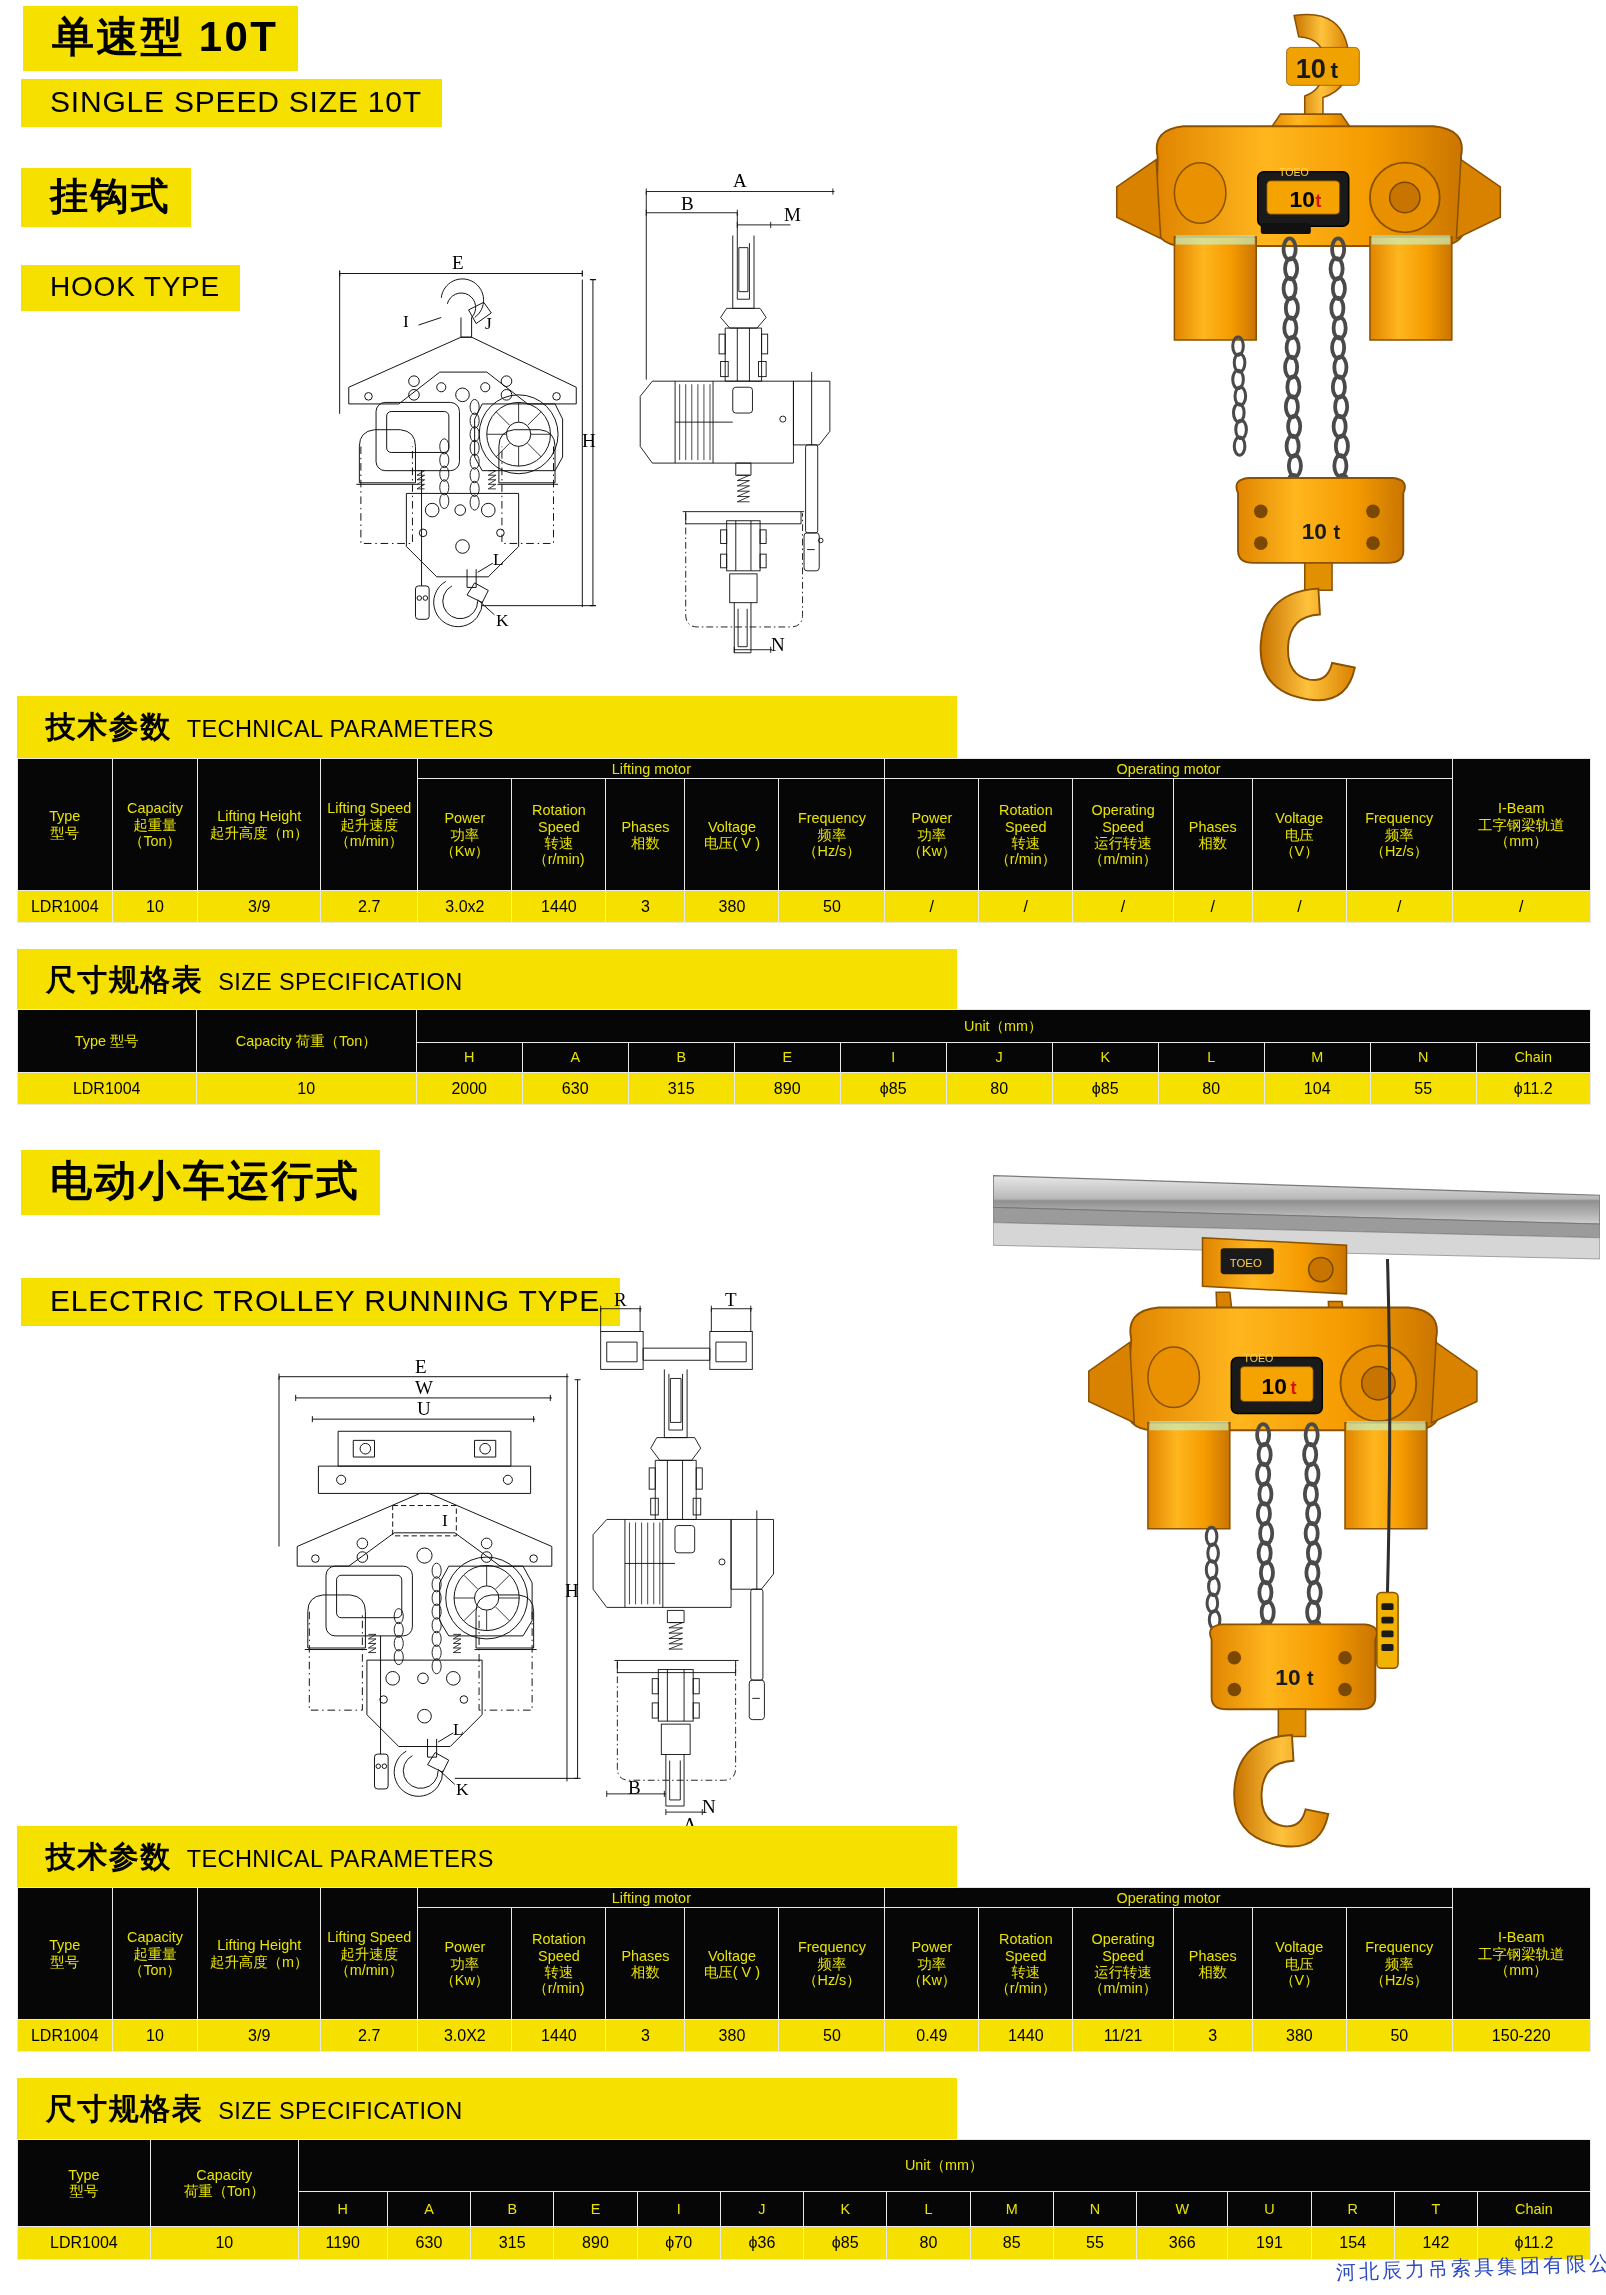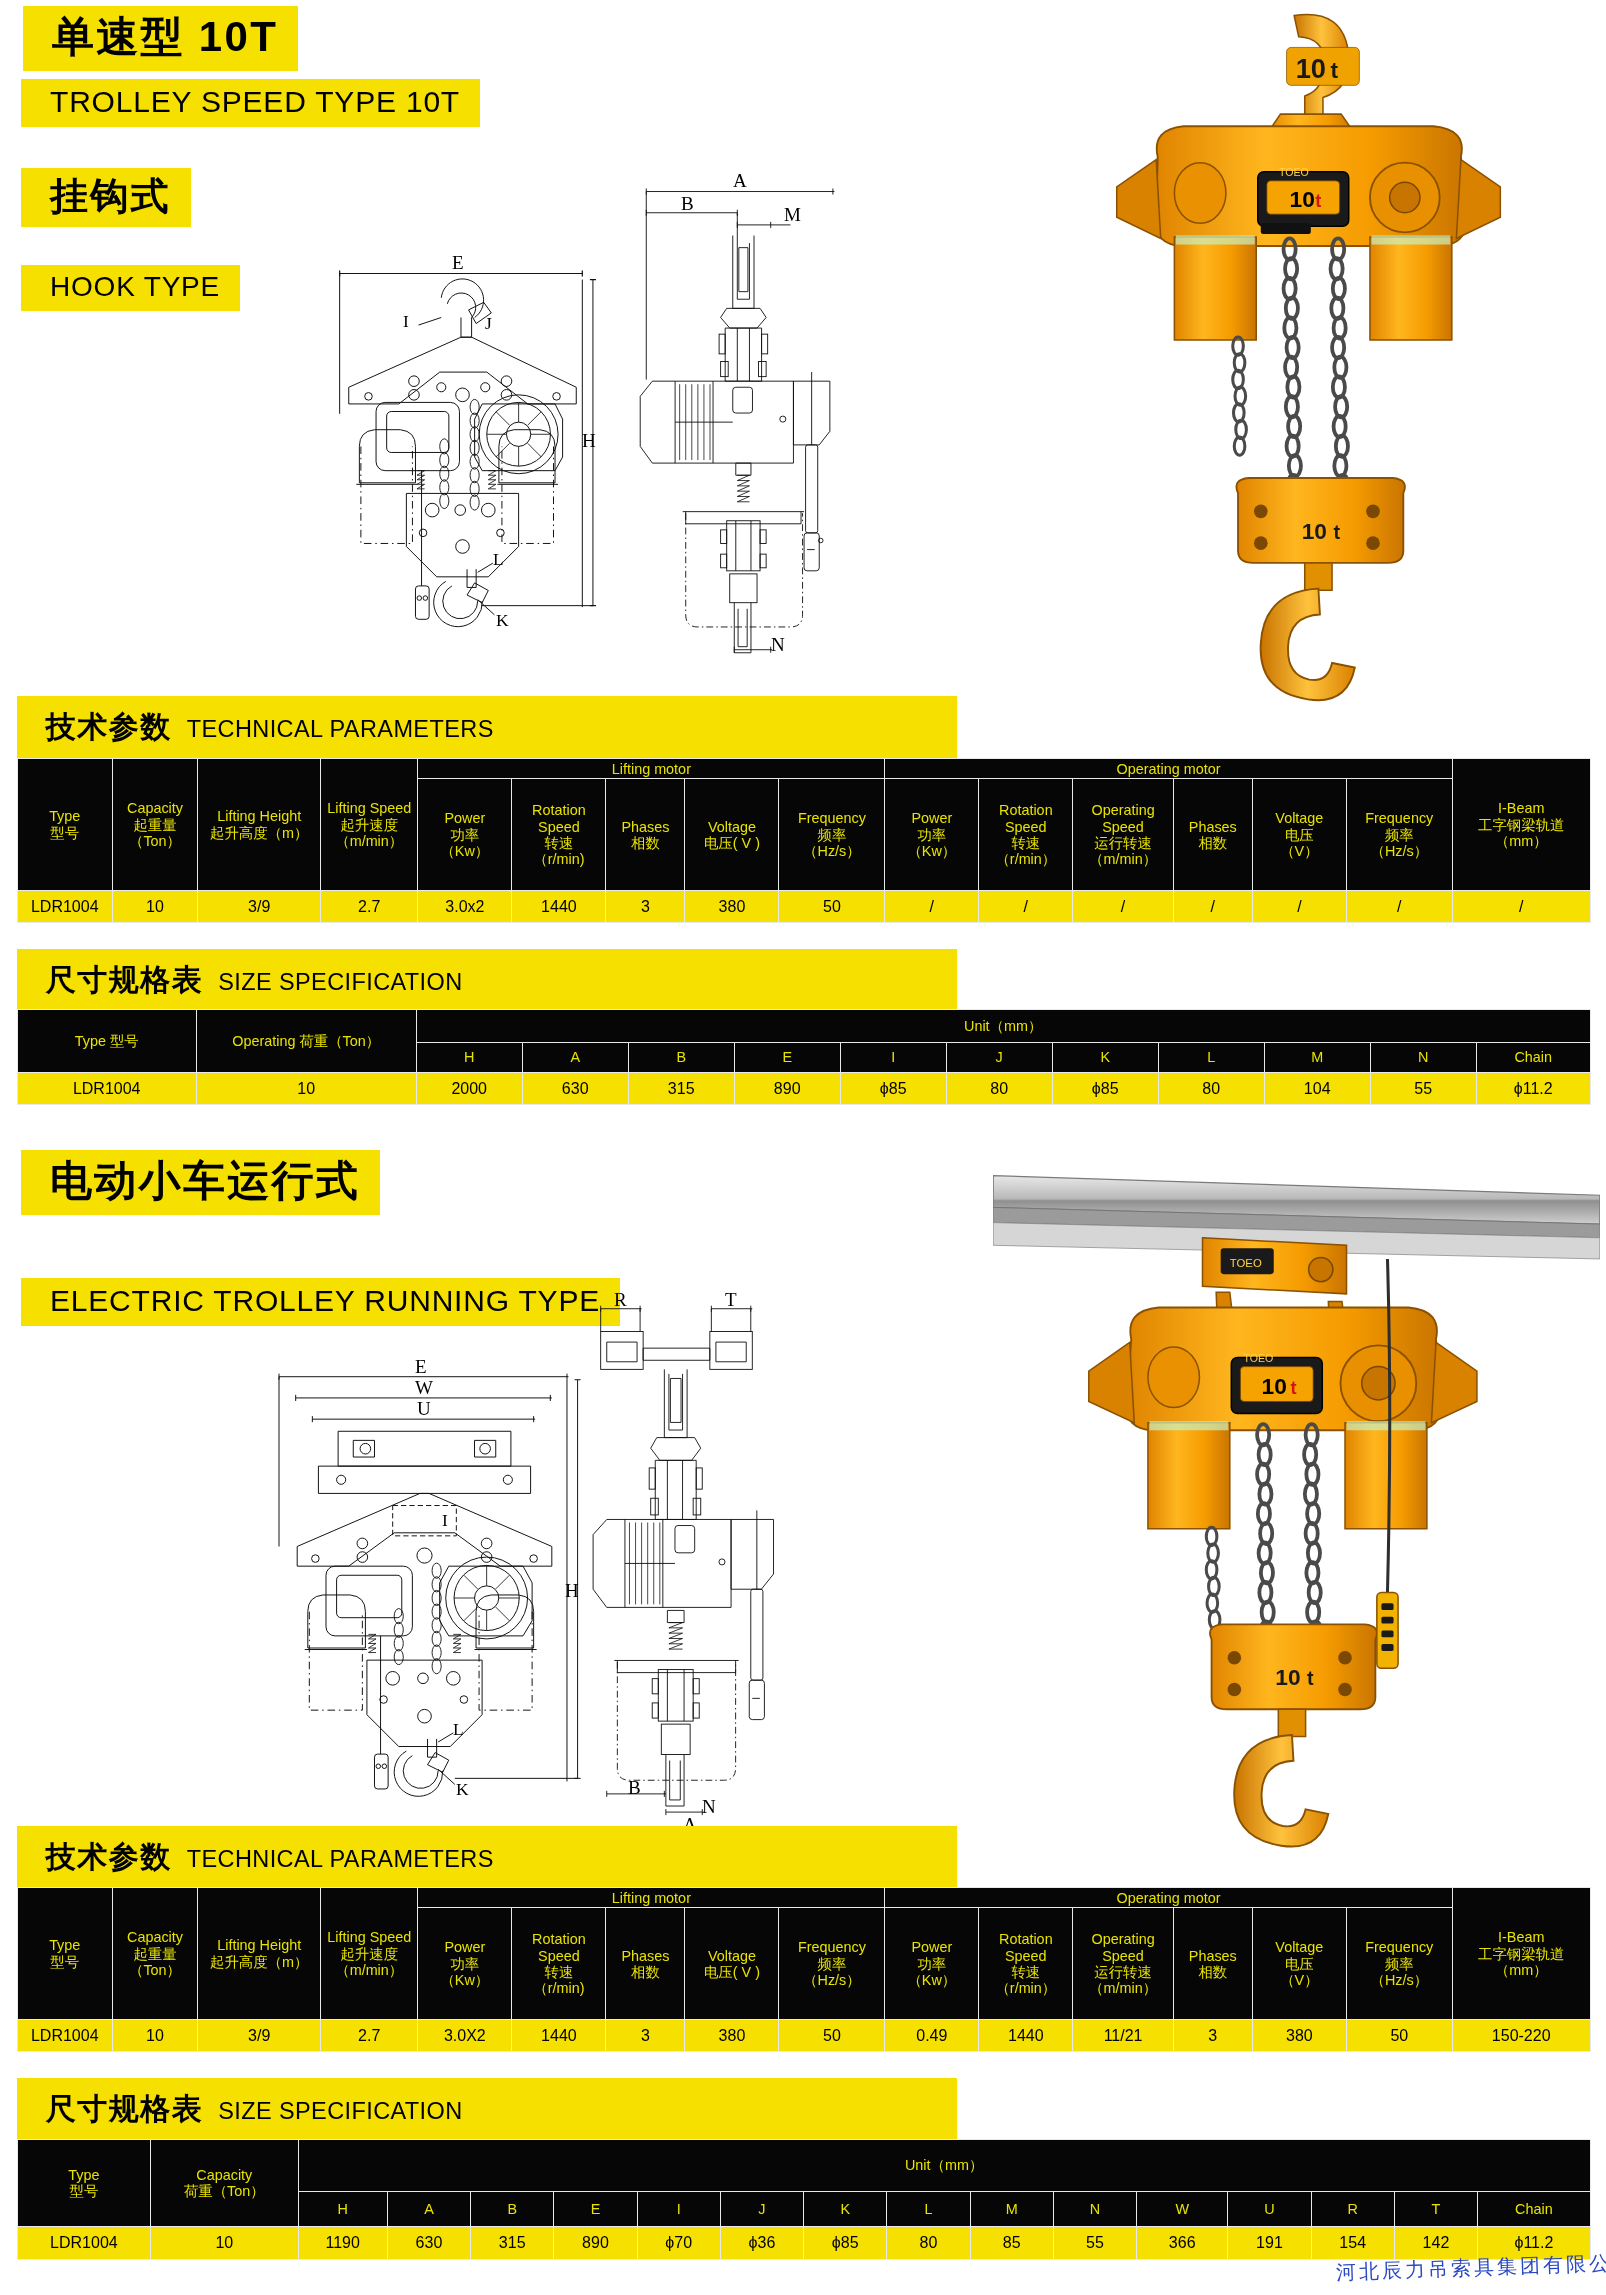--- a/index.html
+++ b/index.html
@@ -86,21 +86,21 @@
     opacity: 0.95;
   }
 </style>
 </head>
 <body>
 
 <div class="abs" style="left:23px; top:6px;">
   <div class="bar bar-cn-big">单速型 10T</div>
 </div>
 <div class="abs" style="left:21px; top:79px;">
-  <div class="bar bar-en-big">TROLLEY SPEED TYPE 10T</div>
+  <div class="bar bar-en-big">SINGLE SPEED SIZE 10T</div>
 </div>
 
 <div class="abs" style="left:21px; top:168px;">
   <div class="bar bar-cn-mid">挂钩式</div>
 </div>
 <div class="abs" style="left:21px; top:234px;">
   <div class="bar bar-en-mid">HOOK TYPE</div>
 </div>
 
 <div class="dwg" style="left:326px; top:243px; width:273px; height:425px;">
@@ -550,21 +550,21 @@
       <col style="width:106px">
       <col style="width:106px">
       <col style="width:106px">
     <col style="width:106px">
       <col style="width:106px">
       <col style="width:114px">
   </colgroup>
   <tbody>
     <tr style="height:33px;">
       <th class="th-s" rowspan="2">Type  型号</th>
-      <th class="th-s" rowspan="2">Operating  荷重（Ton）</th>
+      <th class="th-s" rowspan="2">Capacity  荷重（Ton）</th>
       <th class="th-s" colspan="11">Unit（mm）</th>
     </tr>
     <tr style="height:30px;">
       <th class="th-s">H</th>
       <th class="th-s">A</th>
       <th class="th-s">B</th>
       <th class="th-s">E</th>
       <th class="th-s">I</th>
       <th class="th-s">J</th>
       <th class="th-s">K</th>

